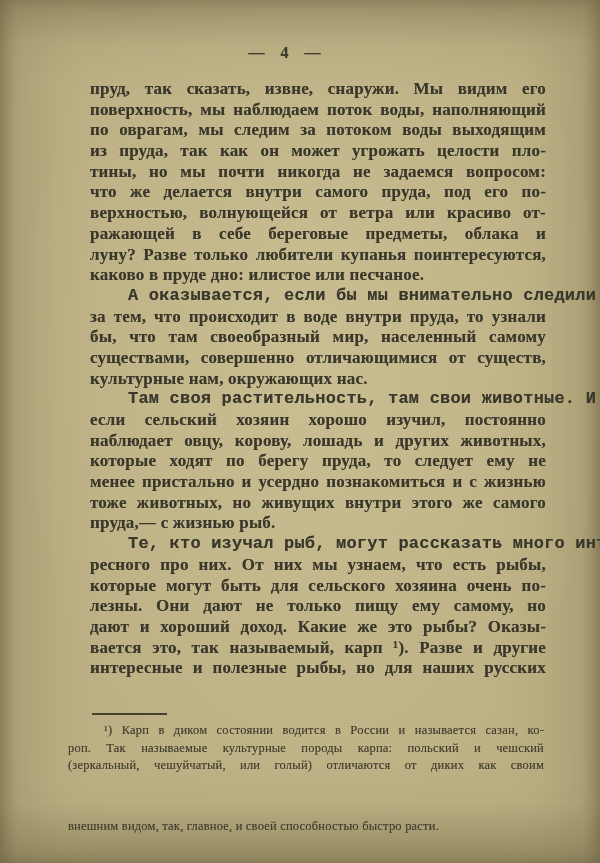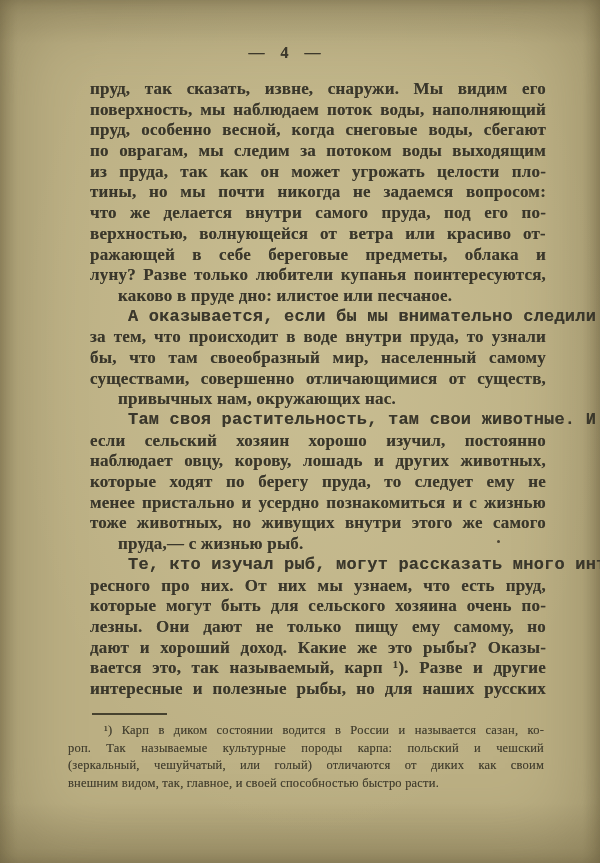--- a/index.html
+++ b/index.html
@@ -47,21 +47,21 @@
     line-height: 20.7px;
     font-size: 17px;
     font-weight: bold;
     letter-spacing: 0.2px;
     text-align: justify;
     text-align-last: justify;
     white-space: nowrap;
     overflow: visible;
     text-shadow: 0 0 0.6px rgba(58,55,43,0.55);
   }
-  .body-text .line.end { text-align-last: left; margin-left: 28px; }
+  .body-text .line.end { text-align-last: left; }
   .body-text .line.indent { text-indent: 38px; font-family: Liberation Mono, monospace; }
   .footnote-rule {
     position: absolute;
     top: 713px;
     left: 92px;
     width: 75px;
     height: 2px;
     background: #46422f;
   }
   .footnote {
@@ -75,63 +75,62 @@
     line-height: 17.6px;
     font-size: 12.5px;
     font-weight: normal;
     letter-spacing: 0.2px;
     text-align: justify;
     text-align-last: justify;
     white-space: nowrap;
     color: #433f2f;
     text-shadow: 0 0 0.5px rgba(67,63,47,0.55);
   }
-  .footnote .line.end { text-align-last: left; }
+  .footnote .line.end { text-align-last: left; margin-top: 43px; }
   .footnote .line.indent { text-indent: 36px; }
   .speck {
     position: absolute;
     background: #4a4434;
     border-radius: 50%;
   }
   .speck.s1 { left: 421px; top: 296px; width: 3px; height: 3px; }
   .speck.s2 { left: 497px; top: 540px; width: 3px; height: 3px; }
   .speck.s3 { left: 150px; top: 108px; width: 2px; height: 6px; border-radius: 1px; }
 </style>
 </head>
 <body>
 
 <div class="page">
   <div class="page-number">— 4 —</div>
 
   <div class="body-text">
       <div class="line">пруд, так сказать, извне, снаружи. Мы видим его</div>
       <div class="line">поверхность, мы наблюдаем поток воды, наполняющий</div>
-      <div class="line">пруд, особенно весной, когда снеговые воды, сбегают</div>
       <div class="line">по оврагам, мы следим за потоком воды выходящим</div>
       <div class="line">из пруда, так как он может угрожать целости пло-</div>
       <div class="line">тины, но мы почти никогда не задаемся вопросом:</div>
       <div class="line">что же делается внутри самого пруда, под его по-</div>
       <div class="line">верхностью, волнующейся от ветра или красиво от-</div>
       <div class="line">ражающей в себе береговые предметы, облака и</div>
       <div class="line">луну? Разве только любители купанья поинтересуются,</div>
       <div class="line end">каково в пруде дно: илистое или песчаное.</div>
       <div class="line indent">А оказывается, если бы мы внимательно следили</div>
       <div class="line">за тем, что происходит в воде внутри пруда, то узнали</div>
       <div class="line">бы, что там своеобразный мир, населенный самому</div>
       <div class="line">существами, совершенно отличающимися от существ,</div>
-      <div class="line end">привычных нам, окружающих нас.</div>
+      <div class="line end">культурные нам, окружающих нас.</div>
       <div class="line indent">Там своя растительность, там свои животные. И</div>
       <div class="line">если сельский хозяин хорошо изучил, постоянно</div>
       <div class="line">наблюдает овцу, корову, лошадь и других животных,</div>
       <div class="line">которые ходят по берегу пруда, то следует ему не</div>
       <div class="line">менее пристально и усердно познакомиться и с жизнью</div>
       <div class="line">тоже животных, но живущих внутри этого же самого</div>
       <div class="line end">пруда,— с жизнью рыб.</div>
       <div class="line indent">Те, кто изучал рыб, могут рассказать много инте</div>
-      <div class="line">ресного про них. От них мы узнаем, что есть пруд,</div>
+      <div class="line">ресного про них. От них мы узнаем, что есть рыбы,</div>
       <div class="line">которые могут быть для сельского хозяина очень по-</div>
       <div class="line">лезны. Они дают не только пищу ему самому, но</div>
       <div class="line">дают и хороший доход. Какие же это рыбы? Оказы-</div>
       <div class="line">вается это, так называемый, карп ¹). Разве и другие</div>
       <div class="line">интересные и полезные рыбы, но для наших русских</div>
     </div>
 
   <div class="footnote-rule"></div>
 
   <div class="footnote">

